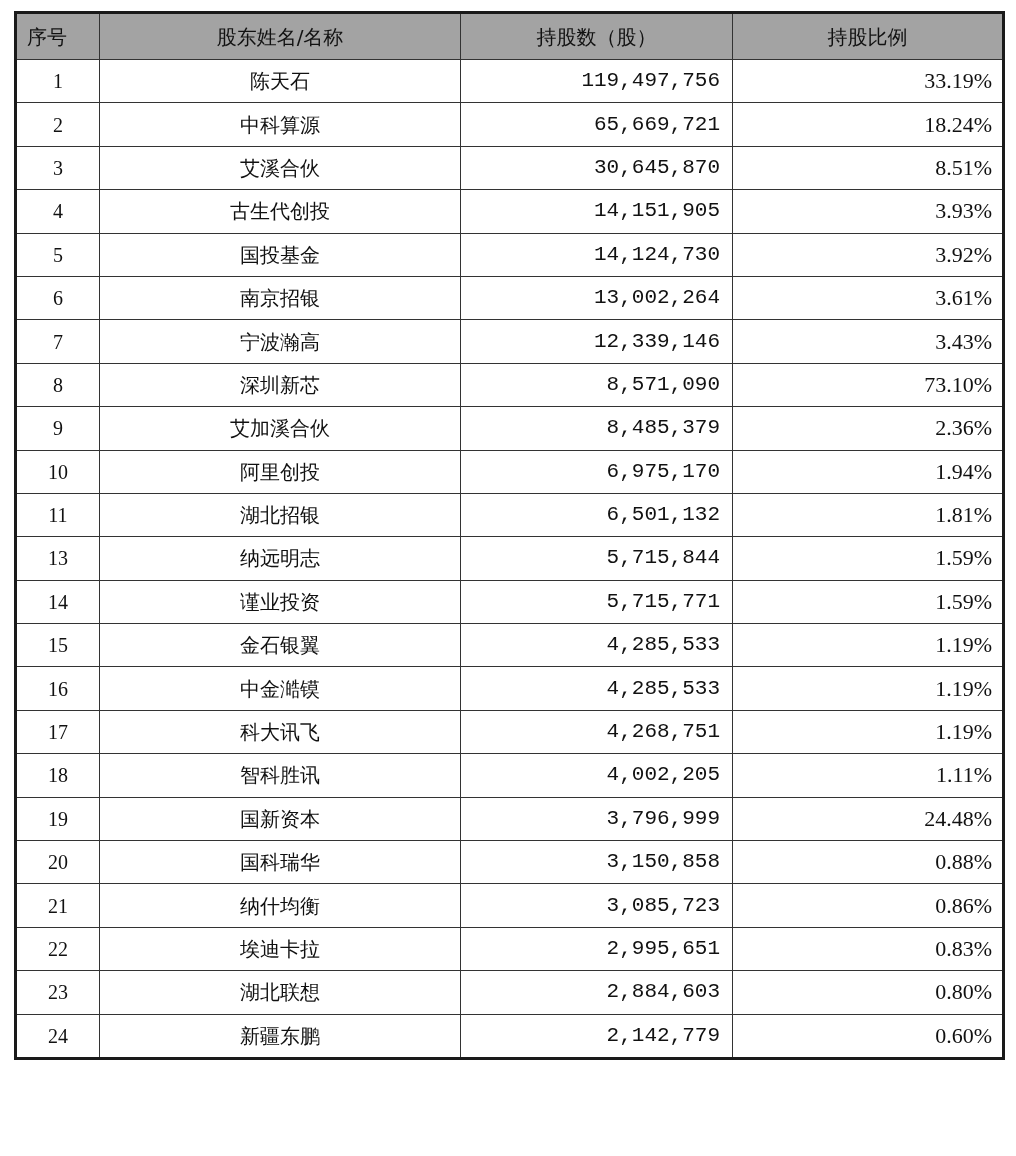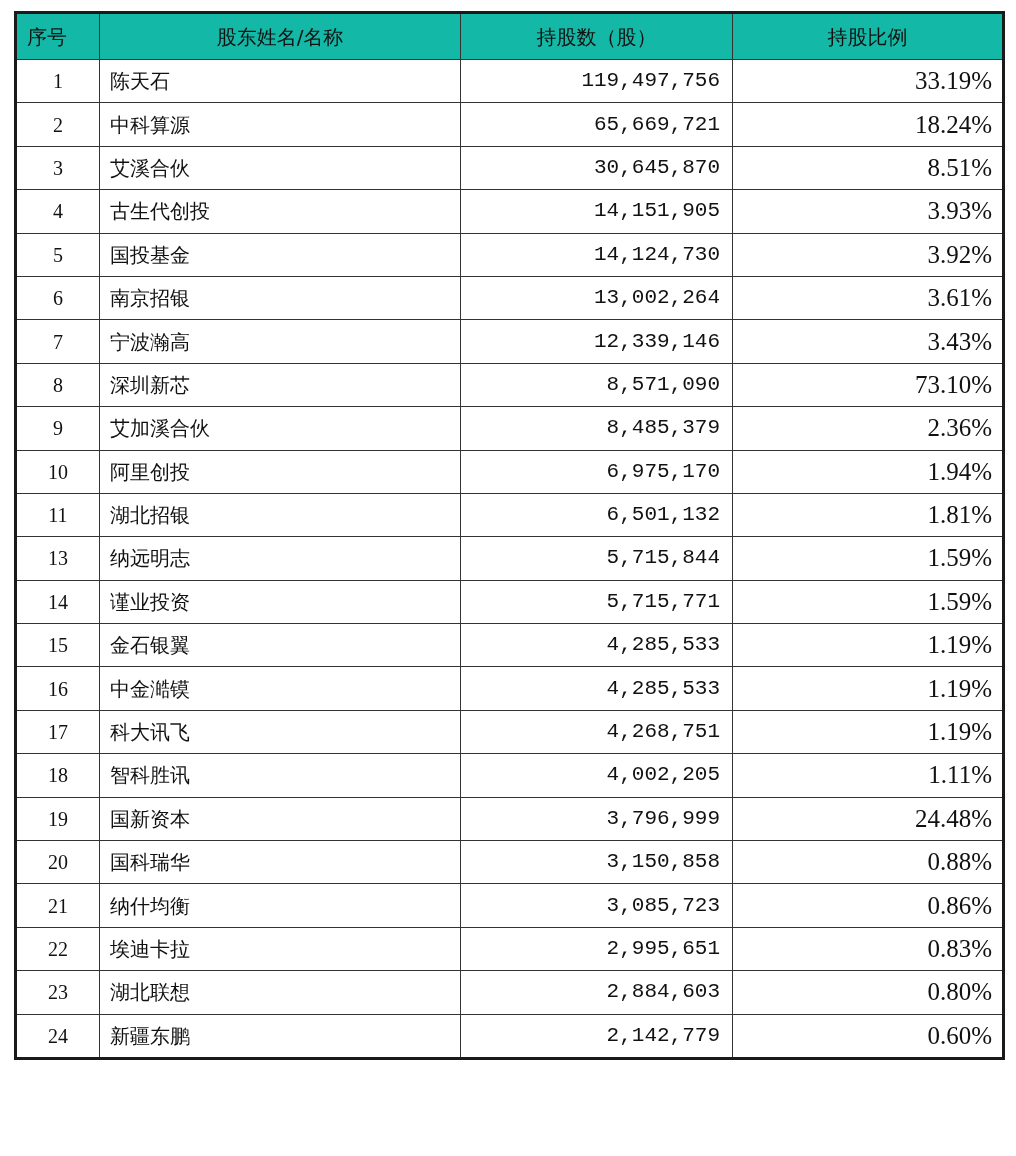--- a/index.html
+++ b/index.html
@@ -31,35 +31,35 @@
     col.c-shares { width: 272px; }
     col.c-pct { width: 271px; }
     th, td {
       border: 1px solid #333333;
       padding: 0 10px;
       font-size: 20px;
       line-height: 20px;
       white-space: nowrap;
     }
     thead th {
-      background: #14b8a6;
+      background: #a3a3a3;
       height: 45px;
       font-weight: normal;
       text-align: center;
       font-family: "DejaVu Sans", "Liberation Sans", sans-serif;
       font-size: 20px;
     }
     thead th.h-idx { text-align: left; padding-left: 10px; }
     tbody td {
       height: 42.4px;
     }
     td.idx { text-align: center; font-family: "Liberation Serif", "DejaVu Serif", serif; }
-    td.name { font-family: "DejaVu Sans", "Liberation Sans", sans-serif; }
+    td.name { text-align: center; font-family: "DejaVu Sans", "Liberation Sans", sans-serif; }
     td.shares { text-align: right; padding-right: 12px; font-family: Liberation Mono, monospace; font-size: 21px; }
-    td.pct { text-align: right; padding-right: 10px; font-family: "Liberation Serif", "DejaVu Serif", serif; font-size: 25px; }
+    td.pct { text-align: right; padding-right: 10px; font-family: "Liberation Serif", "DejaVu Serif", serif; font-size: 22px; }
   </style>
 </head>
 <body>
 
 <div class="table-wrap">
   <table>
     <colgroup>
       <col class="c-idx">
         <col class="c-name">
         <col class="c-shares">

